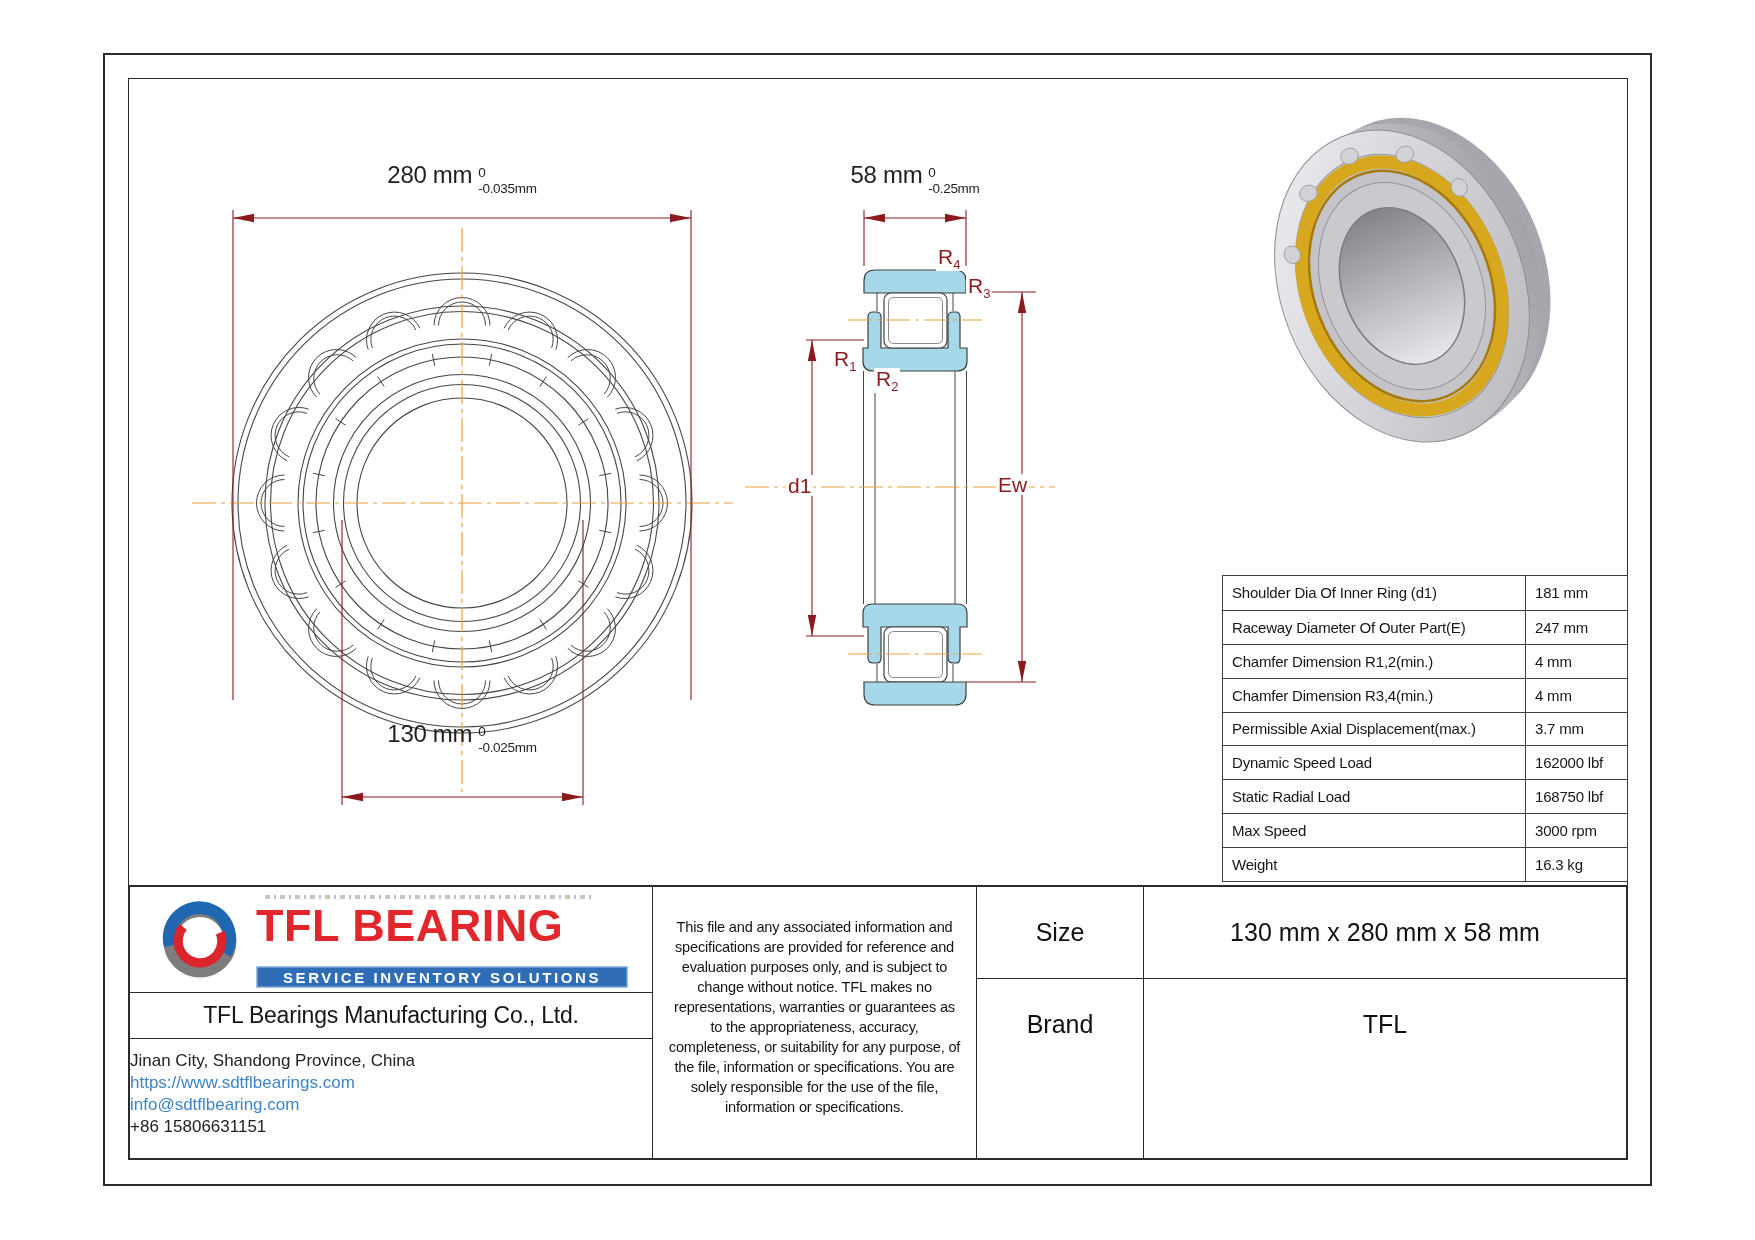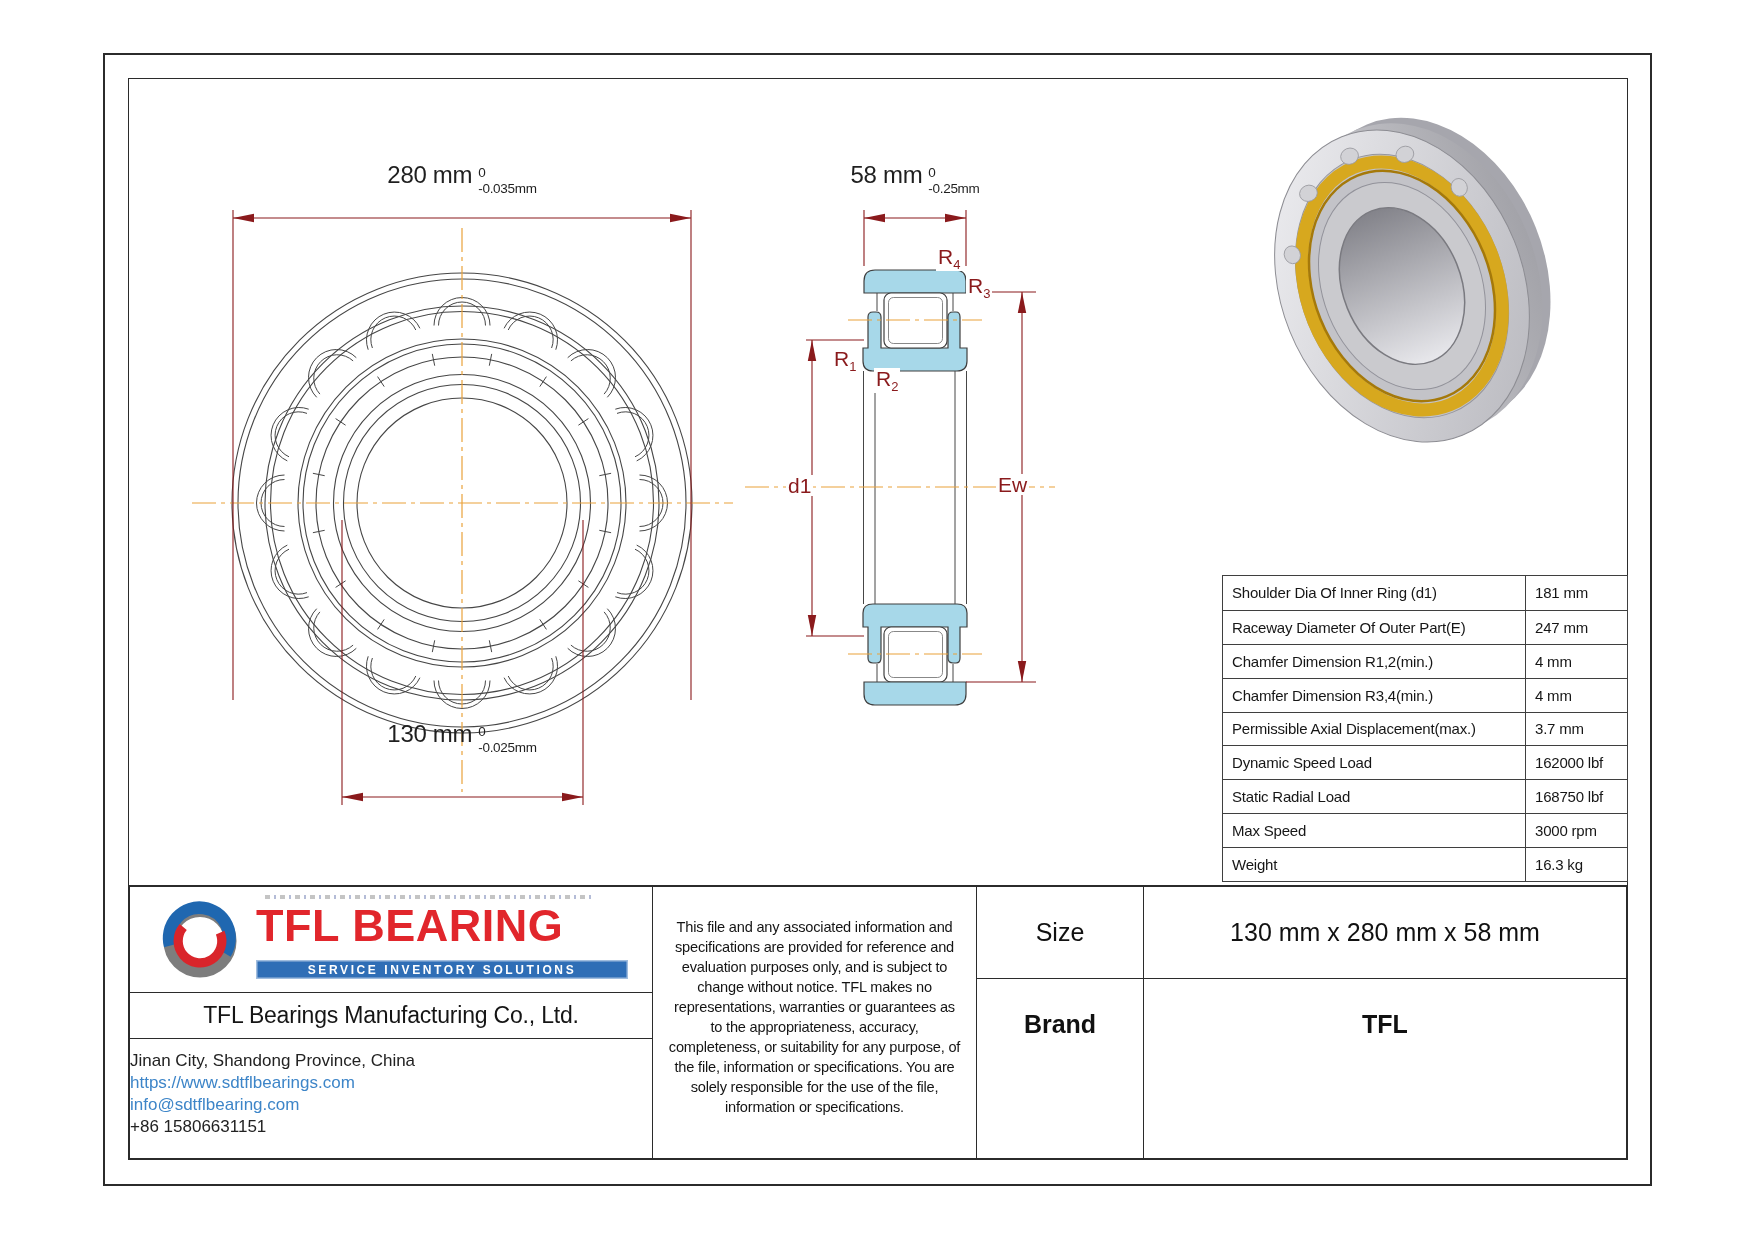--- a/index.html
+++ b/index.html
@@ -54,36 +54,36 @@
   }
   .tb-col{position:relative;border-right:1.5px solid var(--frame);}
   .tb-col:last-child{border-right:none;}
   .logo-cell{height:106px;border-bottom:1.5px solid var(--frame);position:relative;}
   .fineprint{position:absolute;left:135px;top:8px;width:330px;height:4px;opacity:.5;
     background:repeating-linear-gradient(90deg,#8a8a8a 0 5px,transparent 5px 9px,#6a7ab0 9px 11px,transparent 11px 15px);}
   .logo-icon{position:absolute;left:28px;top:12px;}
   .logo-text{position:absolute;left:126px;top:16px;width:372px;}
   .logo-name{font-size:45px;font-weight:700;color:var(--logo-red);letter-spacing:0.5px;line-height:1;white-space:nowrap;}
   .logo-tagline{
-    margin-top:12px;background:var(--logo-blue);color:#fff;font-size:12px;font-weight:700;
+    margin-top:18px;background:var(--logo-blue);color:#fff;font-size:15px;font-weight:700;
     letter-spacing:2.6px;text-align:center;padding:3px 20px 2px;box-shadow:inset 0 0 0 1.5px rgba(255,255,255,.55);
     white-space:nowrap;
   }
   .company-cell{height:46px;border-bottom:1.5px solid var(--frame);display:flex;align-items:center;justify-content:center;}
   .company-name{font-size:23px;color:#151515;letter-spacing:-0.2px;}
   .address-cell{height:121px;text-align:left;padding-top:11px;}
   .address-cell div{font-size:17px;line-height:22px;color:#222;}
   .address-cell .lnk{color:var(--link-blue);}
   .disclaimer-cell{padding:30px 14px 0;text-align:center;}
   .disclaimer-text{font-size:14.6px;line-height:20px;color:#141414;letter-spacing:-0.2px;}
   .pn-labels{display:grid;grid-template-rows:92px 91px 1fr;}
   .pn-values{display:grid;grid-template-rows:92px 91px 1fr;}
   .pn-cell{display:flex;align-items:center;justify-content:center;border-bottom:1.5px solid var(--frame);
     font-size:25px;color:#111;text-align:center;line-height:1.3;padding:0 6px;}
-  .pn-cell:last-child{border-bottom:none;font-weight:bold;}
+  .pn-cell:last-child{border-bottom:none;}
 </style>
 </head>
 <body>
 
 <div class="frame" style="left:103px;top:53px;width:1549px;height:1133px;"></div>
 <div class="frame inner" style="left:128px;top:78px;width:1500px;height:1082px;"></div>
 
 <svg class="sheet" viewBox="0 0 1755 1240">
   <defs>
     <linearGradient id="faceGrad" x1="0" y1="0" x2="1" y2="1">

